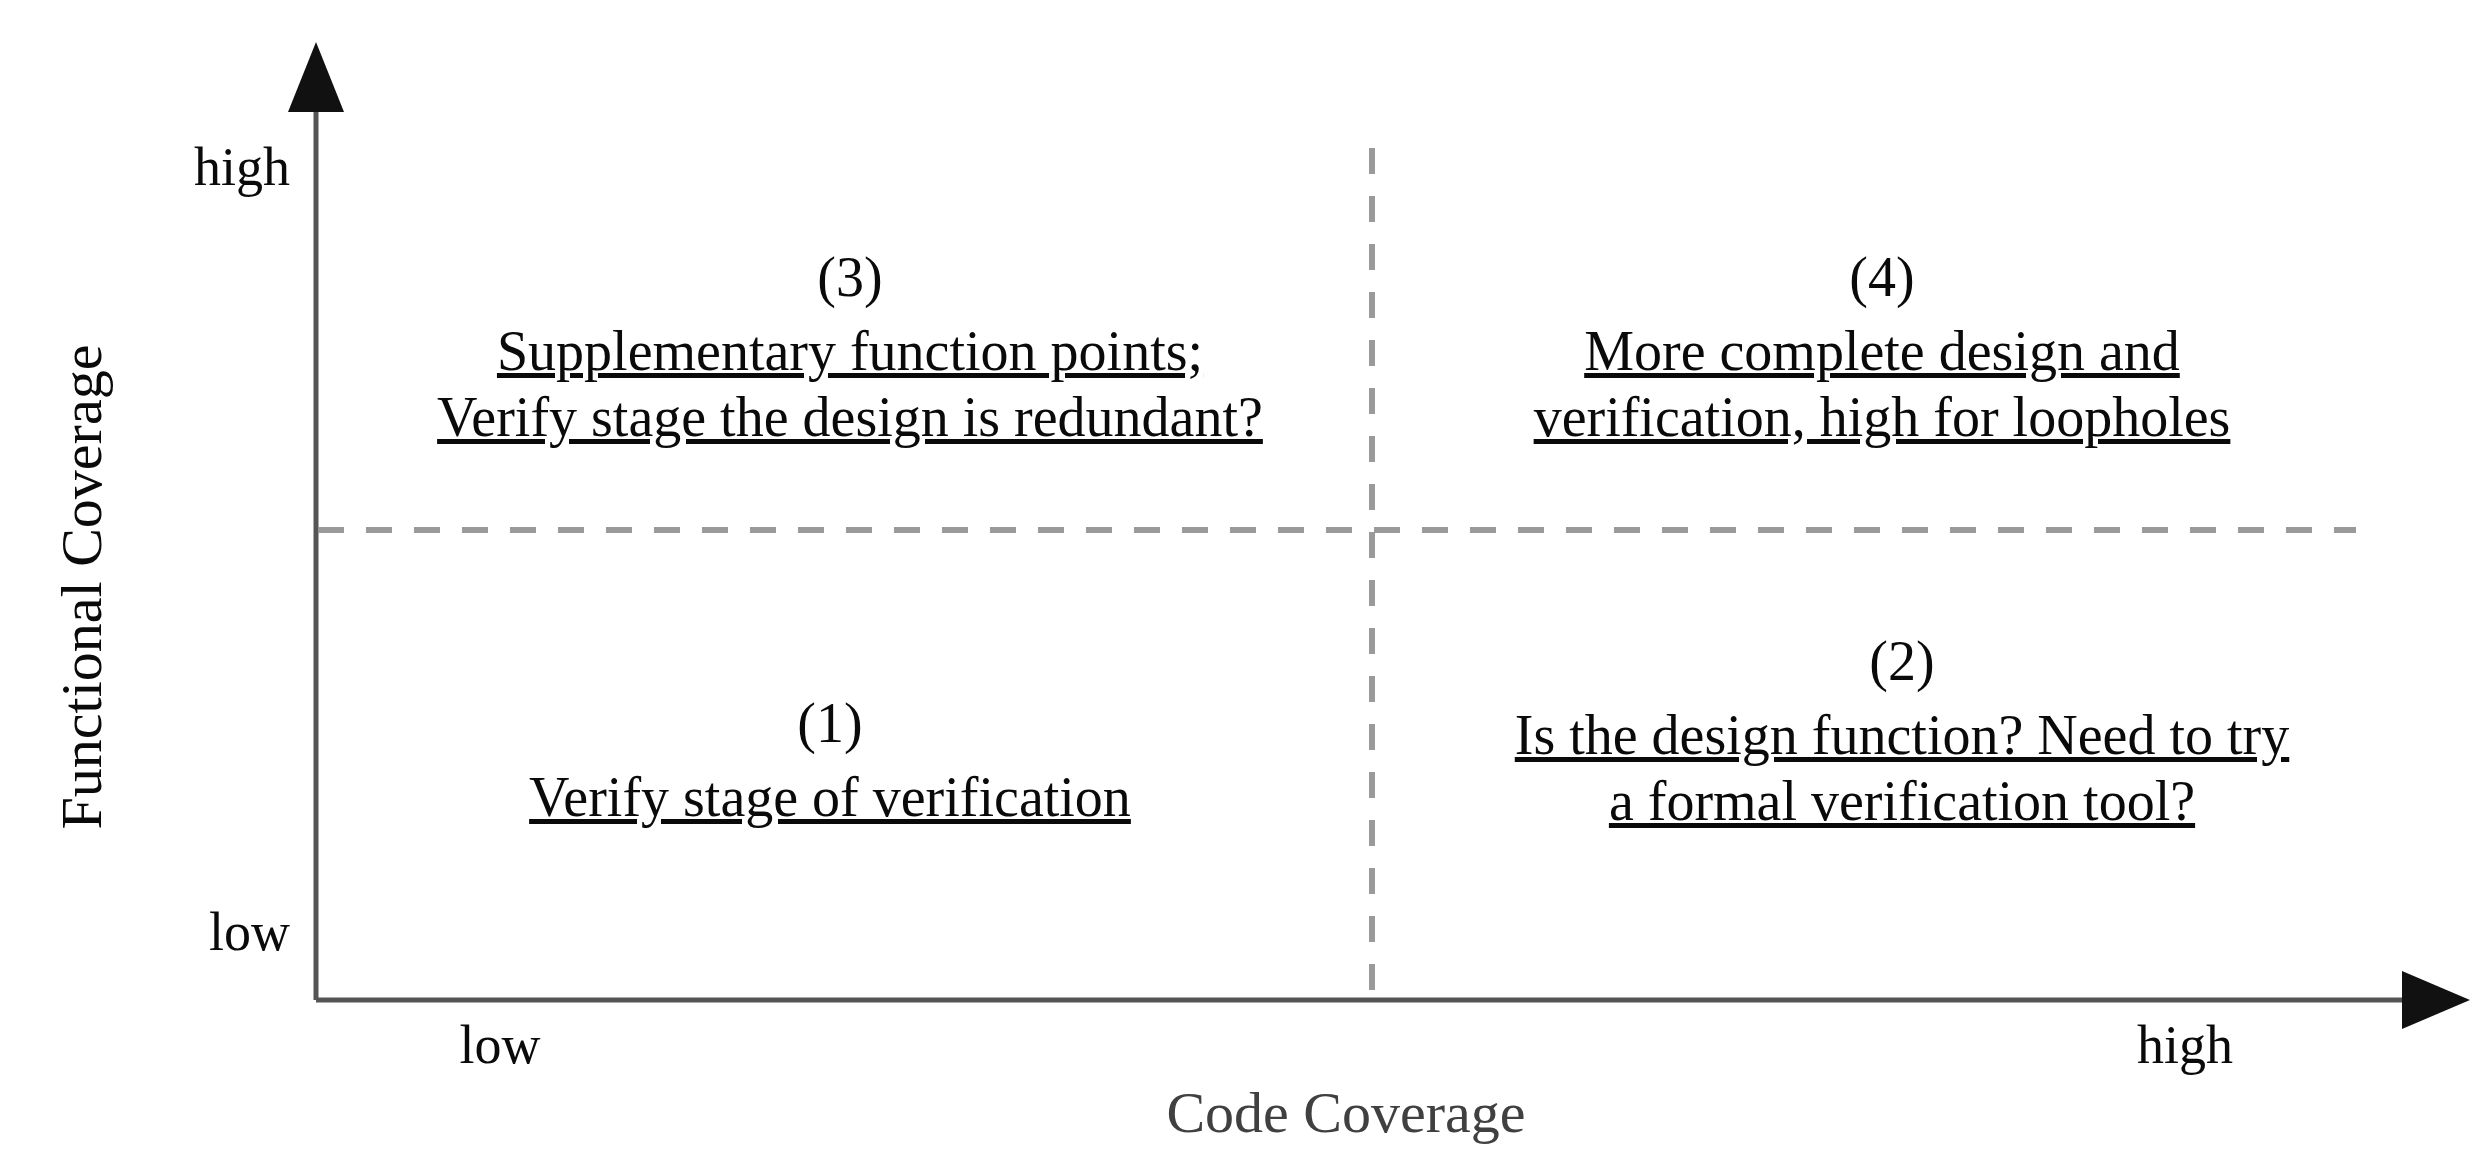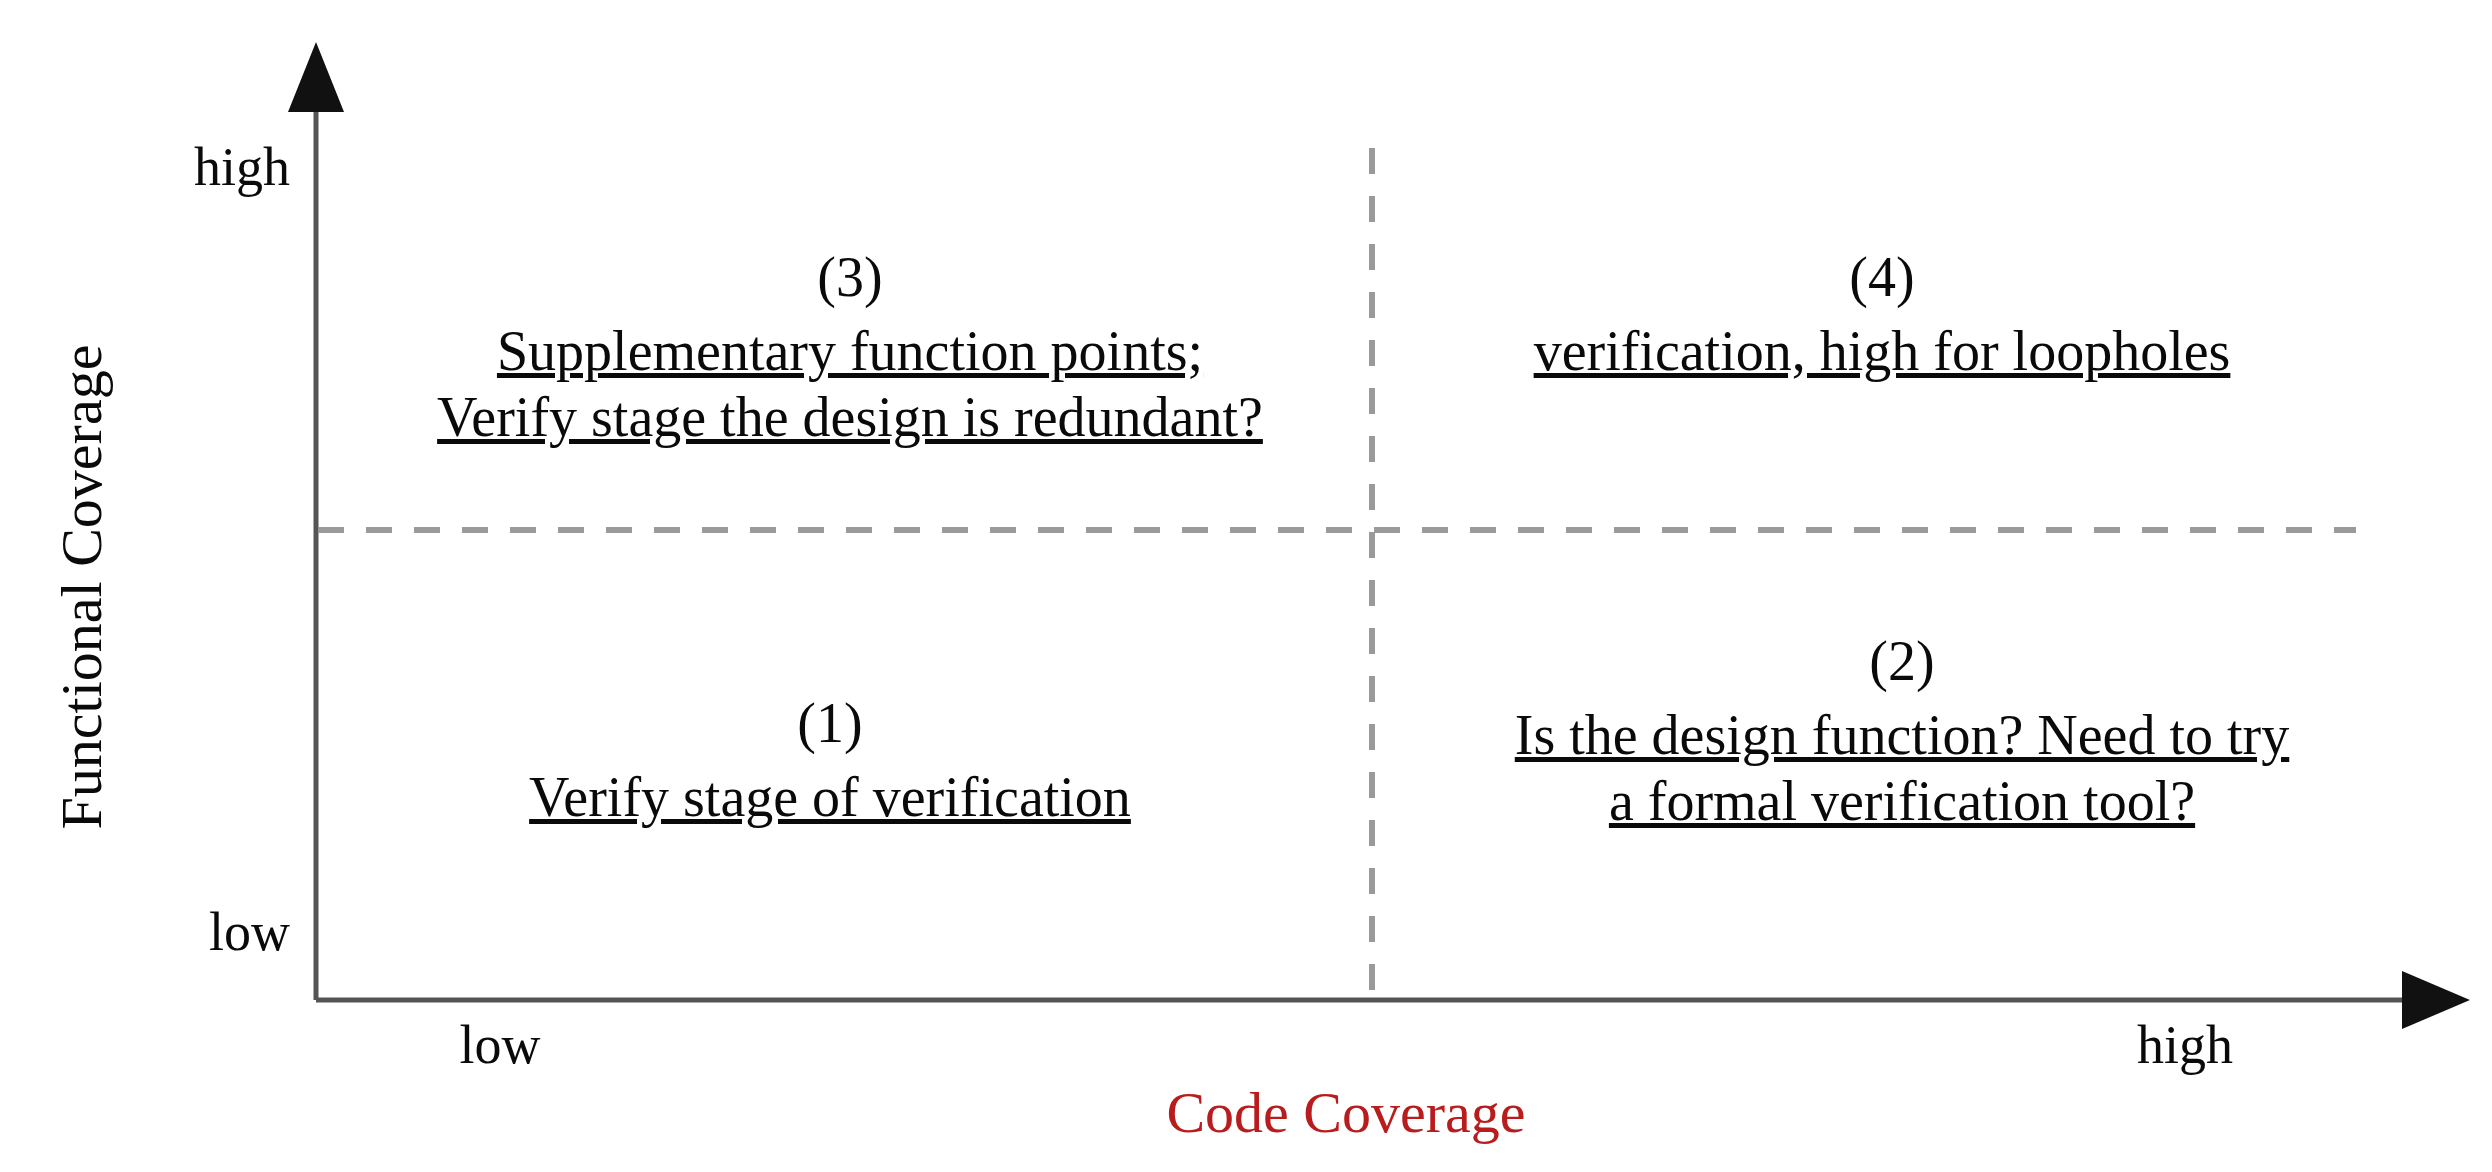--- a/index.html
+++ b/index.html
@@ -49,21 +49,21 @@
 
   #axis-title-x {
     position: absolute;
     left: 0;
     top: 1084px;
     width: 2492px;
     text-align: center;
     font-size: 58px;
     line-height: 1;
     white-space: nowrap;
-    color: #b91c1c;
+    color: #404040;
   }
   #axis-title-x .inner { position: relative; left: 100px; }
 
   #axis-title-y {
     position: absolute;
     left: -228px;
     top: 558px;
     width: 620px;
     text-align: center;
     font-size: 58px;
@@ -125,20 +125,21 @@
   <div id="axis-title-y">Functional Coverage</div>
 
   <div class="quadrant" id="quadrant-3">
     <span class="q-number">(3)</span>
     <span class="q-line">Supplementary function points;</span>
     <span class="q-line">Verify stage the design is redundant?</span>
   </div>
 
   <div class="quadrant" id="quadrant-4">
     <span class="q-number">(4)</span>
+    <span class="q-line">More complete design and</span>
     <span class="q-line">verification, high for loopholes</span>
   </div>
 
   <div class="quadrant" id="quadrant-1">
     <span class="q-number">(1)</span>
     <span class="q-line">Verify stage of verification</span>
   </div>
 
   <div class="quadrant" id="quadrant-2">
     <span class="q-number">(2)</span>

